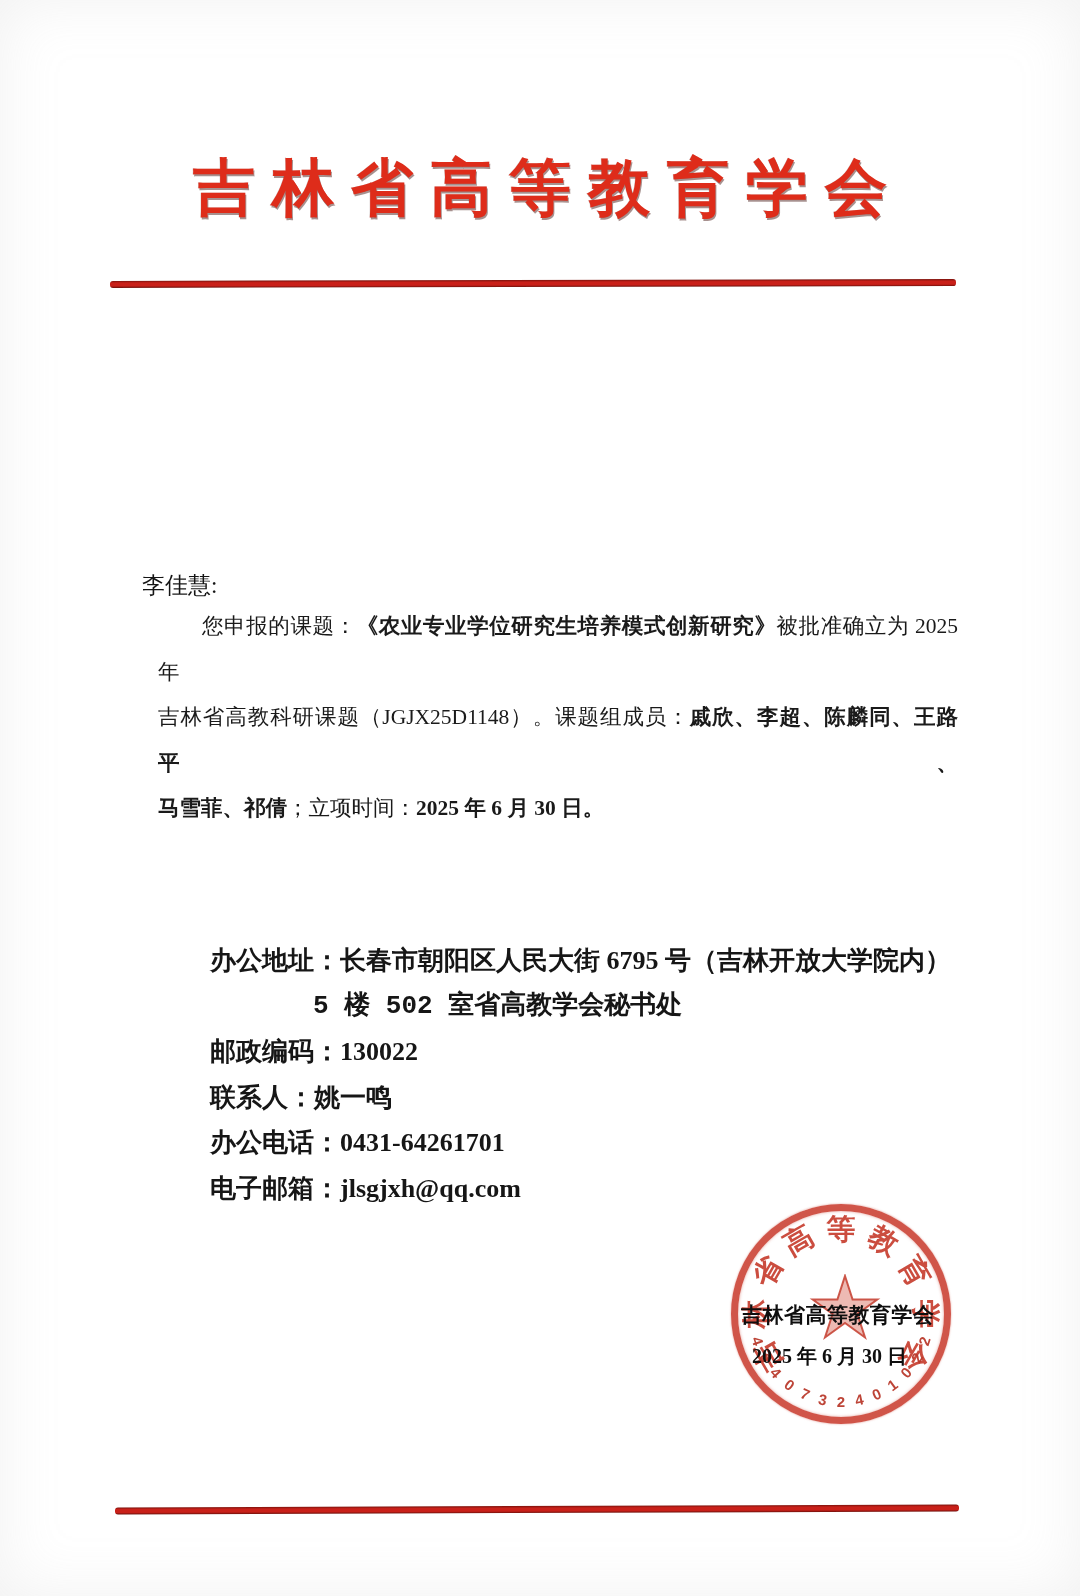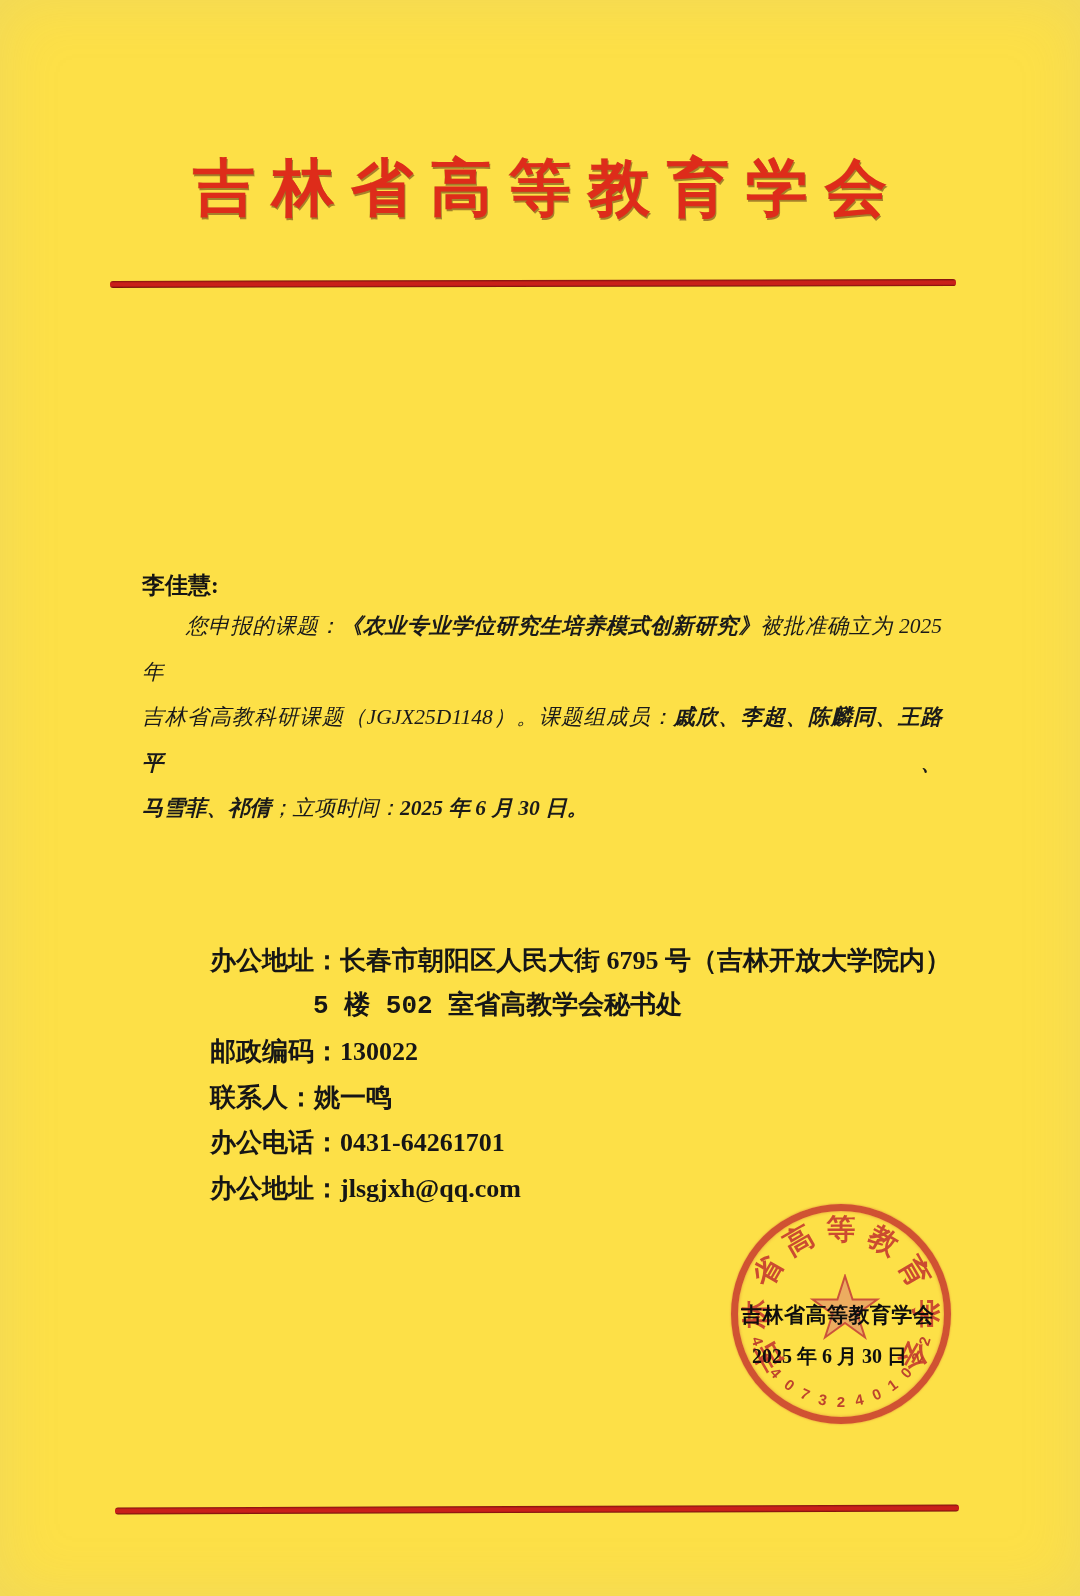--- a/index.html
+++ b/index.html
@@ -1,20 +1,20 @@
 <!DOCTYPE html>
 <html><head>
 <meta charset="utf-8">
 <style>
   html,body{margin:0;padding:0;background:#e8e8e8;}
   .page{
     position:relative;
     width:1080px;height:1596px;
     margin:0 auto;
-    background:#fde047;
+    background:#ffffff;
     overflow:hidden;
     font-family:"Liberation Serif","DejaVu Serif",serif;
     color:var(--ink,#1b1b1b);
     box-shadow:inset 0 0 60px rgba(180,180,175,.18);
   }
   
   .org-header{
     position:absolute;top:146px;left:0;width:100%;
     text-align:center;
     font-size:62px;font-weight:700;
@@ -32,25 +32,25 @@
   
   .doc-title{
     position:absolute;top:388px;left:0;width:100%;
     text-align:center;
     font-size:34px;font-weight:700;letter-spacing:1px;
     color:#161616;
   }
   
   .salutation{
     position:absolute;top:570px;left:142px;
-    font-size:23px;font-weight:700;color:#141414;
+    font-size:23px;font-weight:400;color:#141414;
   }
   .body-block{
-    position:absolute;top:604px;left:142px;width:800px;
-    font-size:21.5px;line-height:45.5px;color:#1a1a1a;font-style:italic;
+    position:absolute;top:604px;left:158px;width:800px;
+    font-size:21.5px;line-height:45.5px;color:#1a1a1a;
   }
   .line{display:block;text-align:justify;}
   .line.just{text-align-last:justify;-moz-text-align-last:justify;}
   .line.ind{text-indent:44px;}
   .b{font-weight:700;}
   
   .contact-block{
     position:absolute;top:938px;left:210px;width:640px;
     font-size:26px;line-height:45.6px;color:#161616;font-weight:600;
   }
@@ -111,21 +111,21 @@
         <div class="line"><span class="b">马雪菲、祁倩</span><span>；立项时间：</span><span class="b">2025 年 6 月 30 日。</span></div>
       </div>
     </div>
 
   <div class="contact-block">
       <div class="cline">办公地址：长春市朝阳区人民大街 6795 号（吉林开放大学院内）</div>
       <div class="cline hang">5 楼 502 室省高教学会秘书处</div>
       <div class="cline">邮政编码：130022</div>
       <div class="cline">联系人：姚一鸣</div>
       <div class="cline">办公电话：0431-64261701</div>
-      <div class="cline">办公地址：jlsgjxh@qq.com</div>
+      <div class="cline">电子邮箱：jlsgjxh@qq.com</div>
     </div>
 
   <div class="seal">
     <div class="seal-ring"></div>
     <svg class="seal-star" width="72" height="72" viewBox="0 0 70 72">
       <polygon points="35,2 42.6,25.5 67.3,25.5 47.4,40.0 55.0,63.5 35,49 15.0,63.5 22.6,40.0 2.7,25.5 27.4,25.5" fill="rgba(222,130,116,0.55)" stroke="rgba(198,70,55,0.9)" stroke-width="2"></polygon>
     </svg>
   <span class="ring-char" style="transform: rotate(-120deg) translateY(-85px);">吉</span>
       <span class="ring-char" style="transform: rotate(-90deg) translateY(-85px);">林</span>
       <span class="ring-char" style="transform: rotate(-60deg) translateY(-85px);">省</span>

